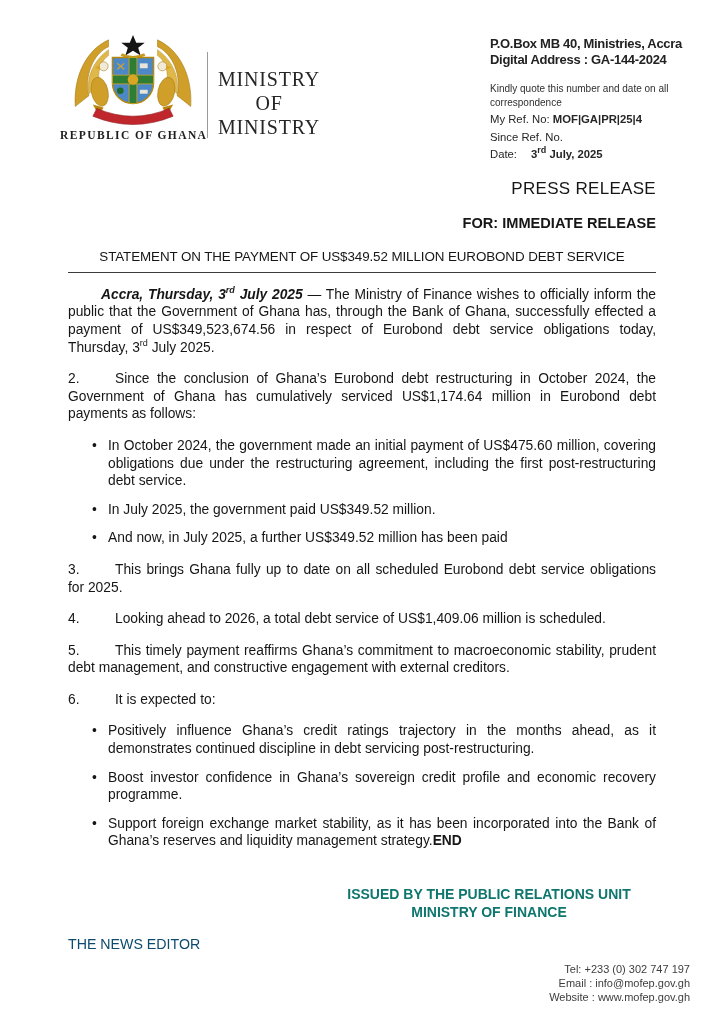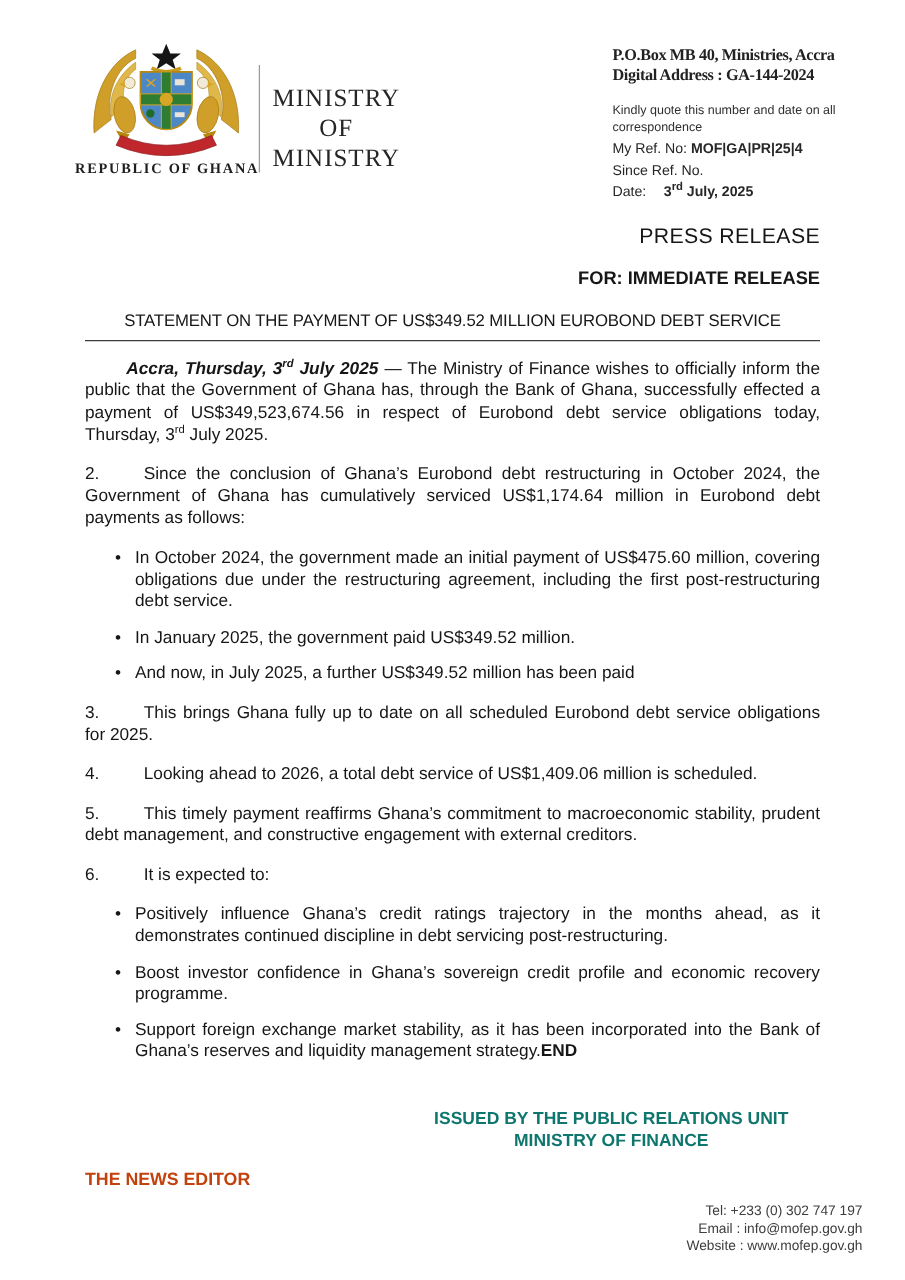--- a/index.html
+++ b/index.html
@@ -15,21 +15,21 @@
     margin-top:3px; font-family:"Liberation Serif", serif; font-weight:700;
     font-size:11.5px; letter-spacing:1.4px; color:#1e1e1e; white-space:nowrap;
   }
   .v-divider { position:absolute; left:207px; top:52px; width:1px; height:86px; background:#9a9a9a; }
   .ministry {
     position:absolute; left:211px; top:67px; width:116px; text-align:center;
     font-family:"Liberation Serif", serif; font-size:20px; line-height:24px;
     letter-spacing:0.8px; color:#262626;
   }
   .contact { position:absolute; left:490px; top:36px; width:210px; }
-  .c-bold { font-weight:700; font-size:13px; line-height:15.5px; letter-spacing:-0.3px; color:#222; white-space:nowrap;font-family:Liberation Serif, serif; }
+  .c-bold { font-weight:700; font-size:13px; line-height:15.5px; letter-spacing:-0.3px; color:#222; white-space:nowrap; }
   .c-note { margin-top:15px; font-size:10px; line-height:13.5px; color:#2f2f2f; }
   .c-ref  { font-size:11.3px; line-height:17.5px; color:#262626; white-space:nowrap; }
   .c-ref b { font-weight:700; }
   .c-ref.first { margin-top:2px; }
   .date-val { margin-left:14px; }
   sup { font-size:9px; line-height:0; vertical-align:super; }
   
   .doc {
     position:absolute; left:68px; top:180px; width:588px;
     font-size:13.8px; line-height:17.6px; text-align:justify; color:#161616;
@@ -48,21 +48,21 @@
   ul.bullets { margin:2px 0 14px 0; padding:0; list-style:none; }
   ul.bullets li { position:relative; padding-left:40px; margin-bottom:11px; }
   ul.bullets li:last-child { margin-bottom:0; }
   ul.bullets li::before { content:"\2022"; position:absolute; left:24px; top:0; }
   .end-mark { font-weight:700; }
   
   .issued {
     position:absolute; left:322px; top:886px; width:334px; text-align:center;
     font-size:14px; font-weight:700; line-height:17.5px; color:#0f766e;
   }
-  .news-editor { position:absolute; left:68px; top:936px; font-size:14.2px; font-weight:700; color:#c2410c; }
+  .news-editor { position:absolute; left:68px; top:936px; font-size:14.2px; font-weight:400; color:#0c4a6e; }
   .page-contact {
     position:absolute; right:34px; top:963px; text-align:right;
     font-size:11px; line-height:13.8px; color:#3d3d3d;
   }
 </style>
 </head>
 <body>
 
 <div class="page">
 
@@ -131,21 +131,21 @@
     <h1 class="title-press">PRESS RELEASE</h1>
     <div class="title-for">FOR: IMMEDIATE RELEASE</div>
     <h2 class="title-statement">STATEMENT ON THE PAYMENT OF US$349.52 MILLION EUROBOND DEBT SERVICE</h2>
 
     <p class="par p1"><span class="lead"><span>Accra, Thursday, 3</span><sup>rd</sup><span> July 2025</span></span><span> — </span><span>The Ministry of Finance wishes to officially inform the public that the Government of Ghana has, through the Bank of Ghana, successfully effected a payment of US$349,523,674.56 in respect of Eurobond debt service obligations today, Thursday, 3</span><sup>rd</sup><span> July 2025.</span></p>
 
     <p class="par"><span class="pnum">2.</span><span>Since the conclusion of Ghana’s Eurobond debt restructuring in October 2024, the Government of Ghana has cumulatively serviced US$1,174.64 million in Eurobond debt payments as follows:</span></p>
 
     <ul class="bullets">
       <li>In October 2024, the government made an initial payment of US$475.60 million, covering obligations due under the restructuring agreement, including the first post-restructuring debt service.</li>
-      <li>In January 2025, the government paid US$349.52 million.</li>
+      <li>In July 2025, the government paid US$349.52 million.</li>
       <li>And now, in July 2025, a further US$349.52 million has been paid</li>
     </ul>
 
     <p class="par"><span class="pnum">3.</span><span>This brings Ghana fully up to date on all scheduled Eurobond debt service obligations for 2025.</span></p>
 
     <p class="par"><span class="pnum">4.</span><span>Looking ahead to 2026, a total debt service of US$1,409.06 million is scheduled.</span></p>
 
     <p class="par"><span class="pnum">5.</span><span>This timely payment reaffirms Ghana’s commitment to macroeconomic stability, prudent debt management, and constructive engagement with external creditors.</span></p>
 
     <p class="par"><span class="pnum">6.</span><span>It is expected to:</span></p>

